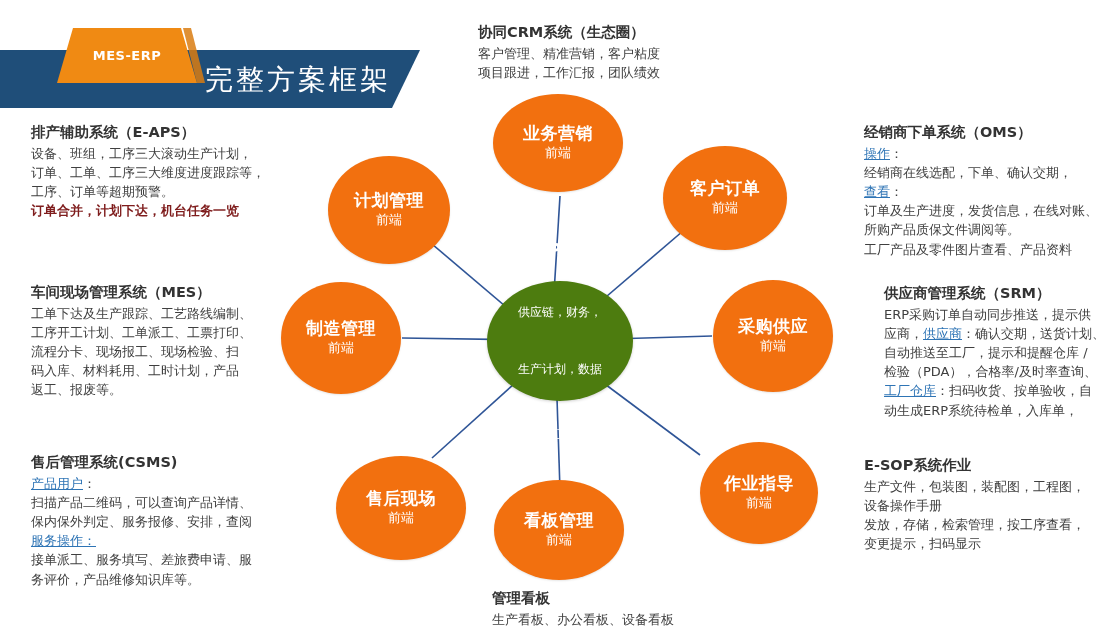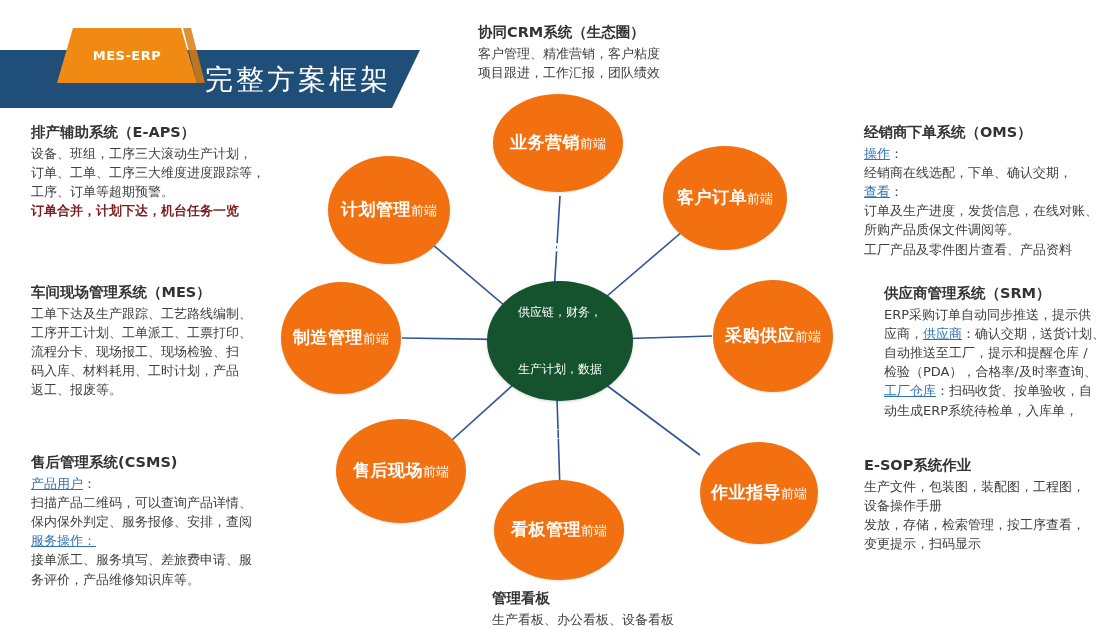--- a/index.html
+++ b/index.html
@@ -45,31 +45,31 @@
     color:#ffffff;font-size:13px;font-weight:bold;letter-spacing:.5px;
   }
 
   
   #lines{position:absolute;left:0;top:0;width:1119px;height:630px;}
 
   
   .node{
     position:absolute;border-radius:50%;
     background:#F2700F;
-    display:flex;flex-direction:row;
+    display:flex;flex-direction:column;
     align-items:center;justify-content:center;
     color:#ffffff;text-align:center;
     box-shadow:0 1px 2px rgba(0,0,0,.10);
   }
   .node .t1{font-size:17px;font-weight:bold;line-height:1.15;letter-spacing:.5px;}
   .node .t2{font-size:13px;line-height:1.3;margin-top:2px;}
 
   .hub{
     position:absolute;
-    background:#14532d;
+    background:#4d7c0f;
     border-radius:50%;
     display:flex;flex-direction:column;
     align-items:center;justify-content:center;
     color:#ffffff;text-align:center;
     box-shadow:0 1px 3px rgba(0,0,0,.18);
     gap:42px;
   }
   .hub .h1{font-size:18px;font-weight:bold;line-height:1.15;letter-spacing:.5px;}
   .hub .h2{font-size:12px;line-height:1.25;margin-top:3px;}
 
@@ -124,21 +124,21 @@
   <div class="node" style="left:281px;top:282px;width:120px;height:112px;">
     <div class="t1">制造管理</div>
     <div class="t2">前端</div>
   </div>
 
   <div class="node" style="left:713px;top:280px;width:120px;height:112px;">
     <div class="t1">采购供应</div>
     <div class="t2">前端</div>
   </div>
 
-  <div class="node" style="left:336px;top:419px;width:130px;height:104px;">
+  <div class="node" style="left:336px;top:456px;width:130px;height:104px;">
     <div class="t1">售后现场</div>
     <div class="t2">前端</div>
   </div>
 
   <div class="node" style="left:494px;top:480px;width:130px;height:100px;">
     <div class="t1">看板管理</div>
     <div class="t2">前端</div>
   </div>
 
   <div class="node" style="left:700px;top:442px;width:118px;height:102px;">

